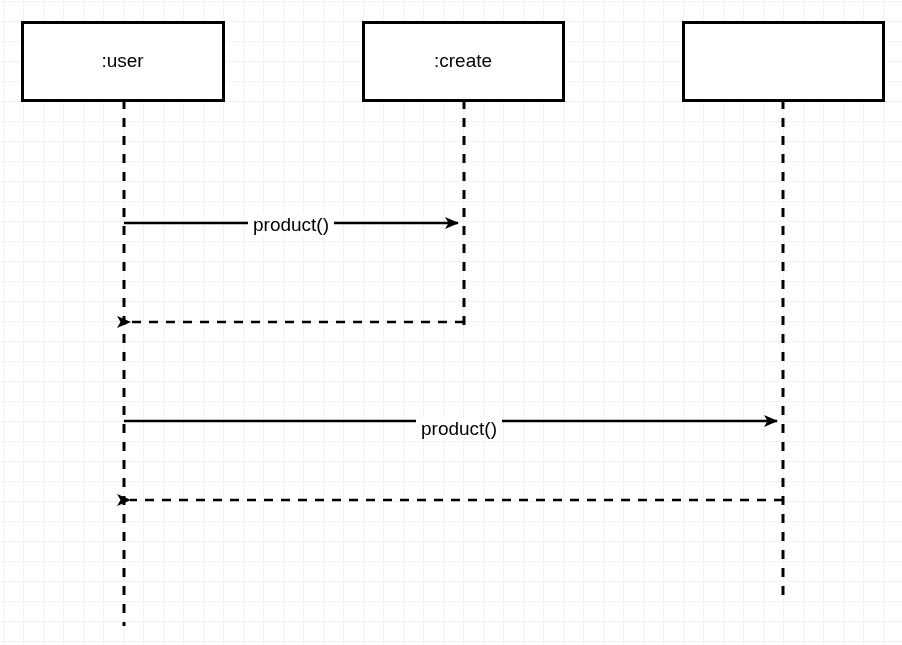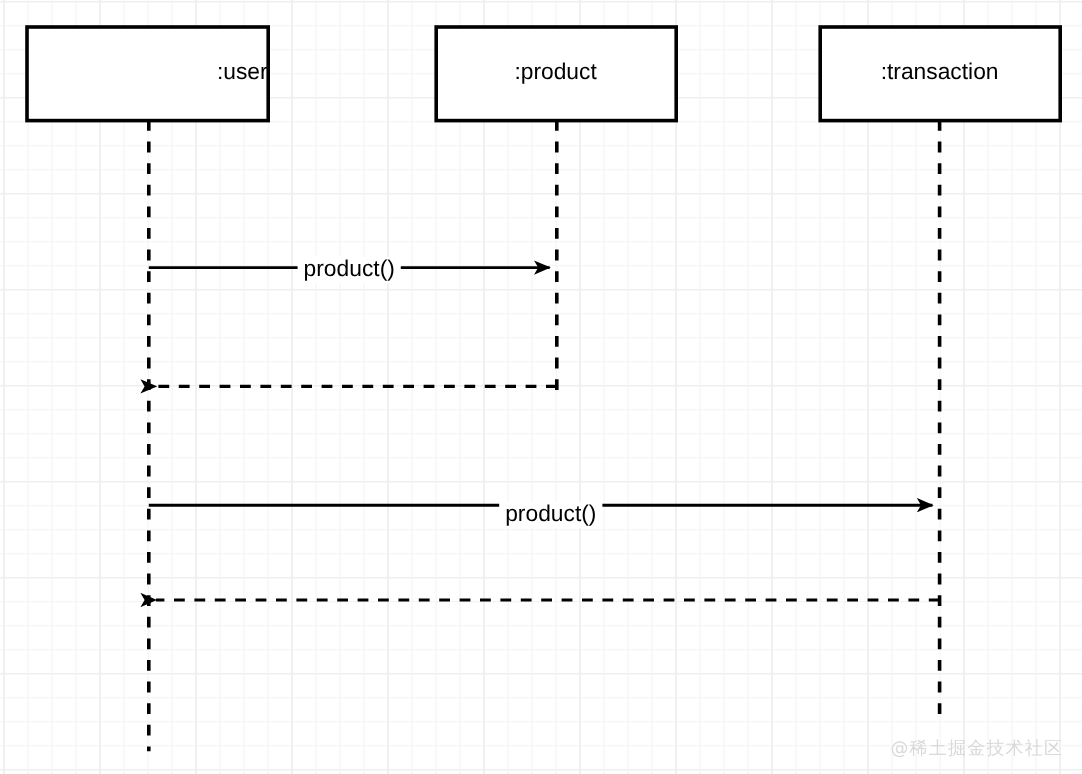--- a/index.html
+++ b/index.html
@@ -97,27 +97,23 @@
 
     <line x1="124" y1="223" x2="458" y2="223" stroke="#000000" stroke-width="2.4" marker-end="url(#arrow-solid-right)"></line>
 
     <line x1="464" y1="322" x2="130" y2="322" stroke="#000000" stroke-width="2.6" stroke-dasharray="9 8" marker-end="url(#arrow-open-left)"></line>
 
     <line x1="124" y1="421" x2="777" y2="421" stroke="#000000" stroke-width="2.4" marker-end="url(#arrow-solid-right)"></line>
 
     <line x1="783" y1="500" x2="130" y2="500" stroke="#000000" stroke-width="2.6" stroke-dasharray="9 8" marker-end="url(#arrow-open-left)"></line>
   </svg>
 
-  <div class="lifeline-box-label" style="left:22px; top:22px; width:201px; height:78px;justify-content:flex-end;">
+  <div class="lifeline-box-label" style="left:22px; top:22px; width:201px; height:78px;">
     <span>:user</span>
   </div>
   <div class="lifeline-box-label" style="left:363px; top:22px; width:200px; height:78px;">
-    <span>:product</span>
-  </div>
-  <div class="lifeline-box-label" style="left:683px; top:22px; width:200px; height:78px;">
-    <span>:transaction</span>
+    <span>:create</span>
   </div>
 
   <div class="msg-label" style="left:291px; top:225px;">product()</div>
   <div class="msg-label" style="left:459px; top:429px;">product()</div>
 
-  <div id="watermark">@稀土掘金技术社区</div>
 </div>
 
 </body></html>

